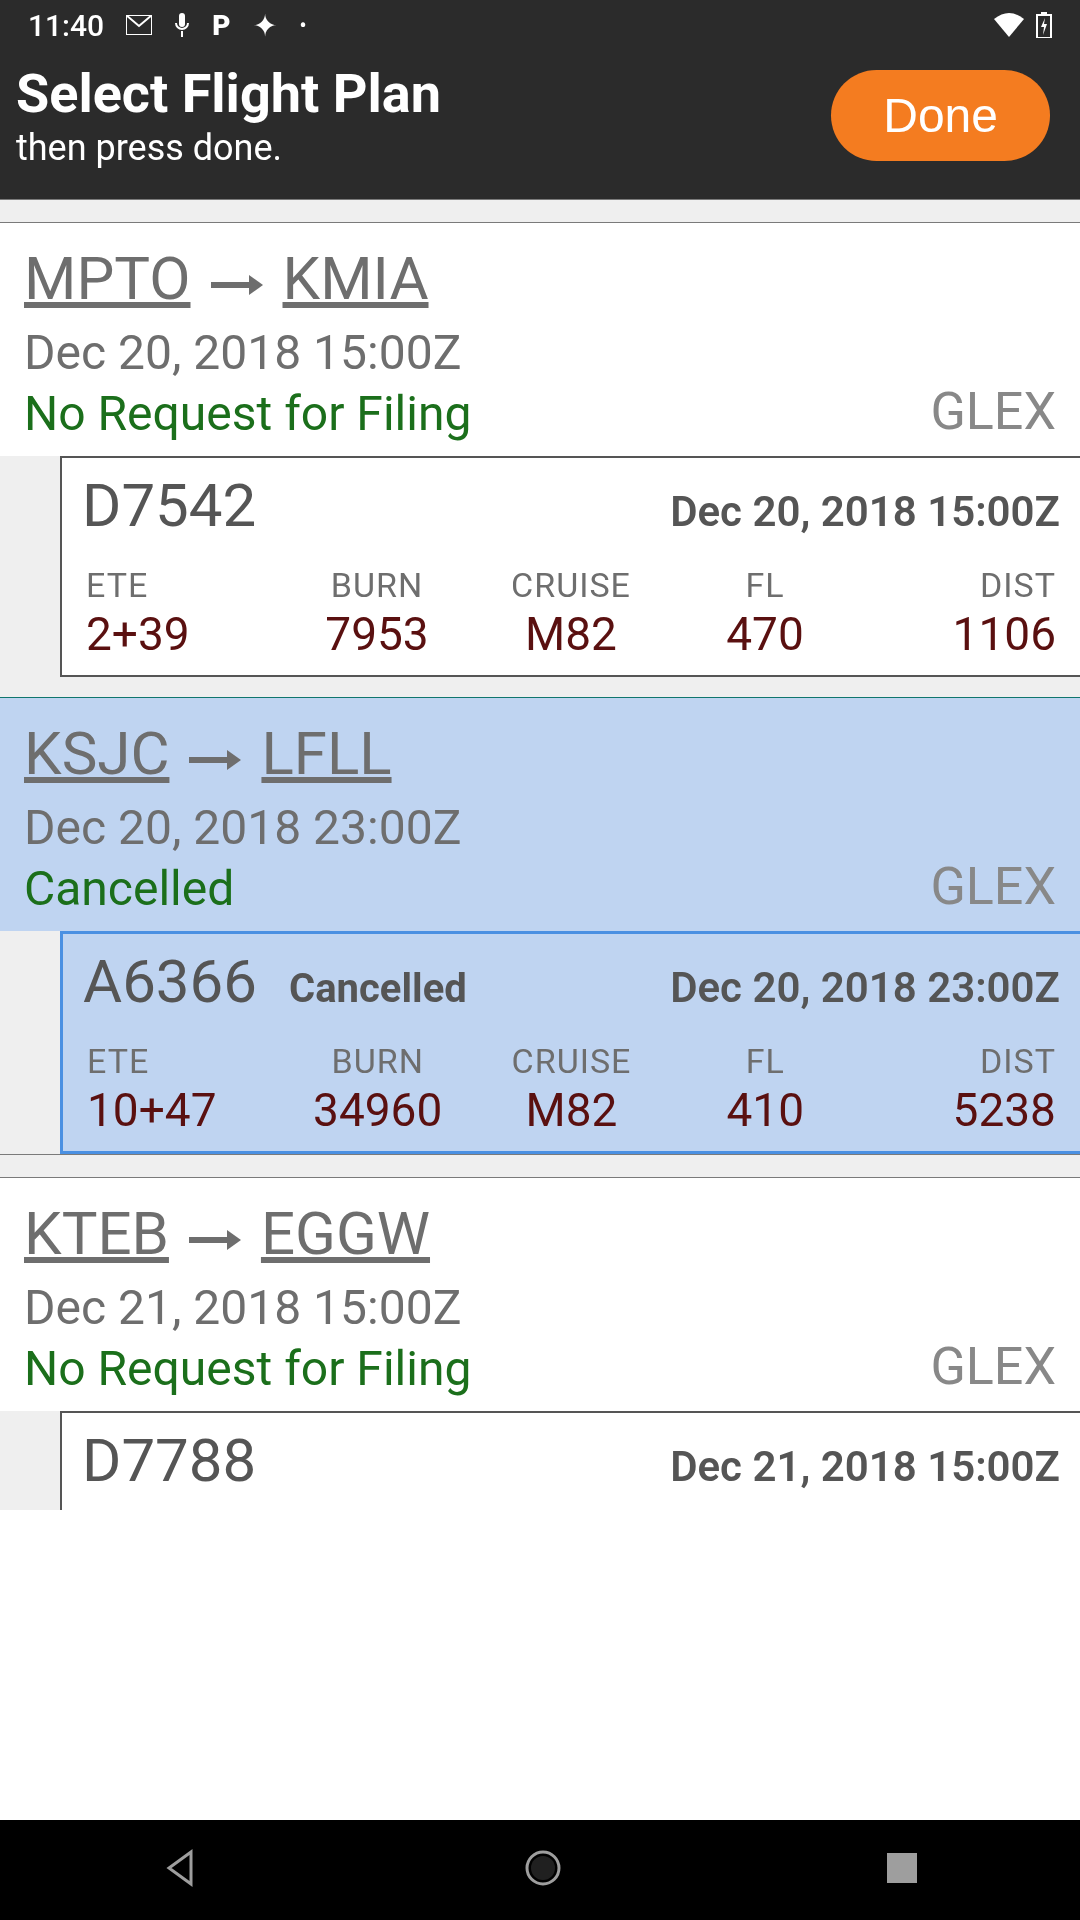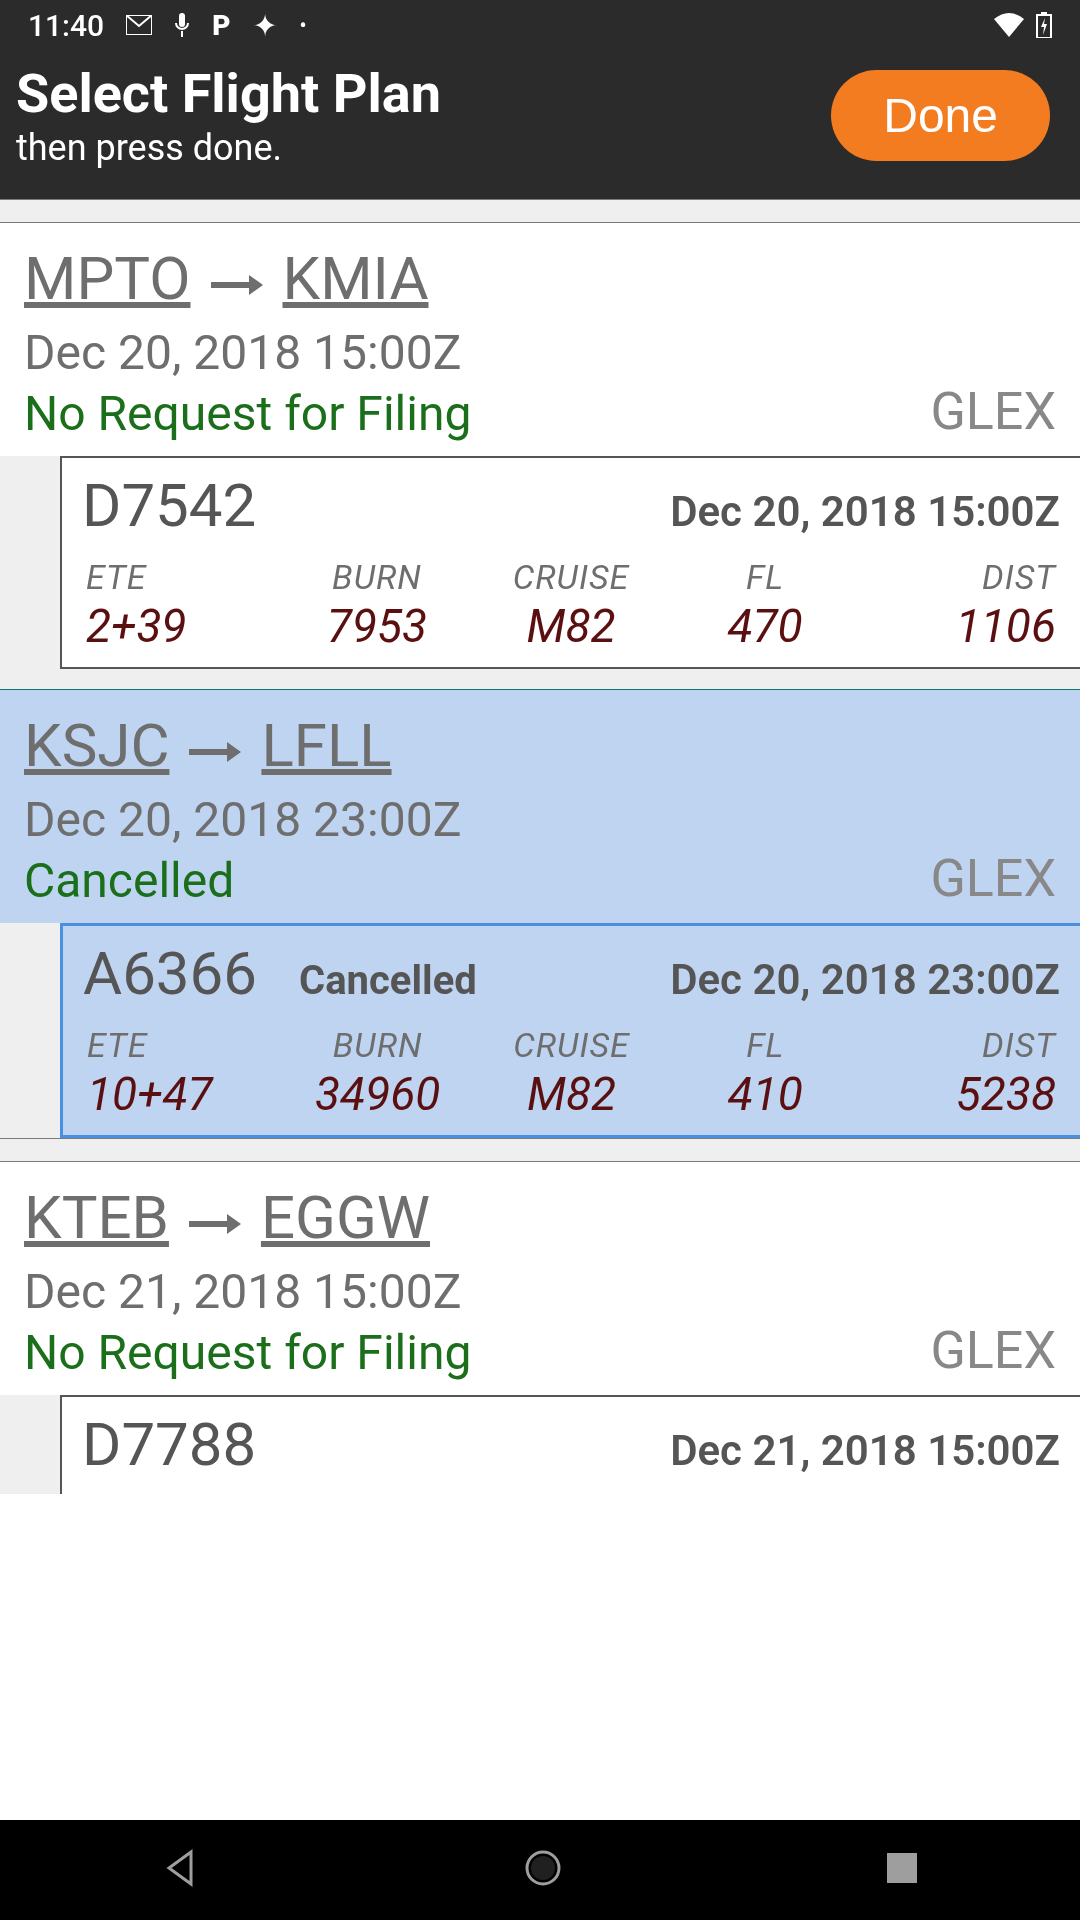--- a/index.html
+++ b/index.html
@@ -31,26 +31,26 @@
   .plan-header .row3 { display: flex; justify-content: space-between; align-items: flex-end; }
   .plan-header .status { font-size: 48px; color: #1b6f1b; }
   .plan-header .ac { font-size: 52px; color: #888; font-weight: 400; }
 
   .plan-detail-wrap { display: flex; }
   .plan-detail-wrap .inset { width: 60px; background: #efefef; }
   .plan-detail { flex: 1; border: 2px solid #555; border-right: none; padding: 12px 20px 14px 20px; }
   .plan-detail-wrap.selected .inset { background: #efefef; }
   .plan-detail-wrap.selected .plan-detail { border: 3px solid #4a90e2; border-right: none; background: #bfd4f1; }
 
-  .detail-top { display: flex; align-items: baseline; gap: 24px; }
+  .detail-top { display: flex; align-items: baseline; gap: 14px; }
   .detail-top .ident { font-size: 60px; font-weight: 400; color: #555; }
   .detail-top .mid { font-size: 40px; font-weight: 700; color: #555; flex:1; text-align:left; padding-left:18px;}
   .detail-top .dt { font-size: 42px; color: #555; font-weight:600; }
 
-  .stats { display: flex; justify-content: center; margin-top: 16px; padding: 0 4px; font-style: italic; }
+  .stats { display: flex; justify-content: center; margin-top: 24px; padding: 0 4px; }
   .stats .col { text-align: center; flex:1; }
   .stats .col:first-child { text-align: left; }
   .stats .col:last-child { text-align: right; }
   .stats .lbl { font-size: 34px; color: #6e6e6e; letter-spacing: 1px; }
   .stats .val { font-size: 46px; color: #5a1010; margin-top: 2px; }
 
   .bottom-sep { height: 24px; background: #efefef; border-top: 1px solid #7a7a7a; border-bottom: 1px solid #7a7a7a; }
 
   
   .navbar { height: 100px; background: #000; display: flex; align-items: center; justify-content: space-around; }

